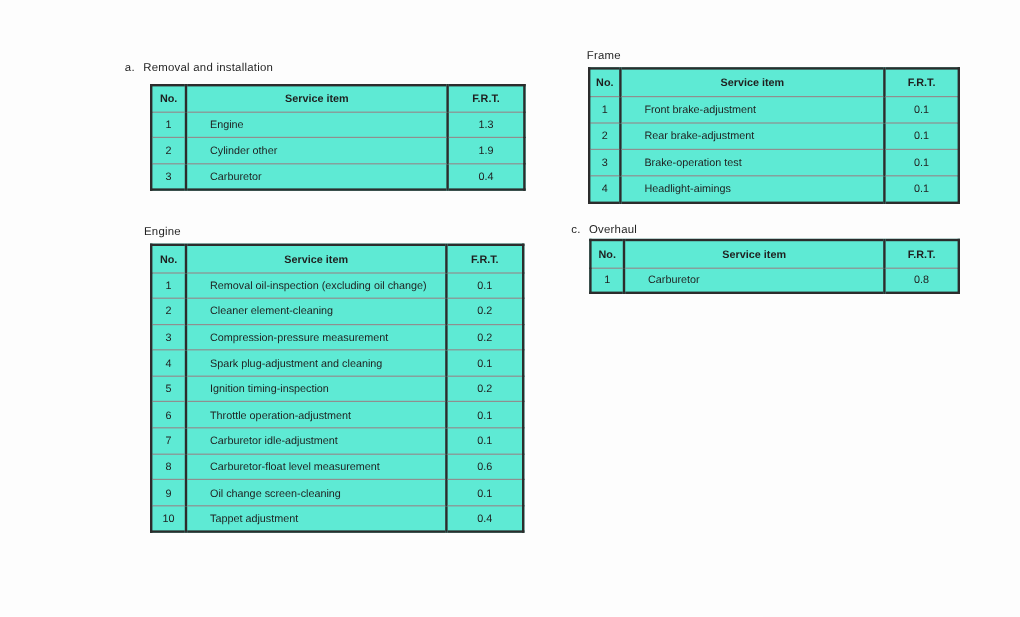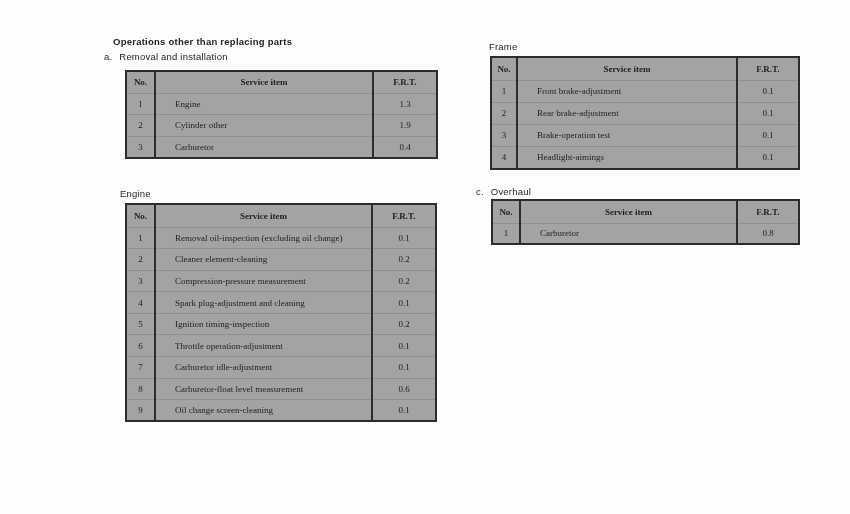--- a/index.html
+++ b/index.html
@@ -24,22 +24,21 @@
   }
   .h-sec .lbl { display: inline-block; margin-right: 7px; }
   .h-sub { font-size: 9.5px; letter-spacing: 0.2px; text-align: right; }
 
   table.frt-table {
     position: absolute;
     border-collapse: collapse;
     table-layout: fixed;
     font-size: 9px;
     border: 2px solid #2c2c2c;
-    background: #a3a3a3;
-    font-family: Liberation Serif, serif;
+    background: #5eead4;
   }
   table.frt-table th, table.frt-table td {
     border-top: 1px solid #8f8f8f;
     overflow: hidden;
     white-space: nowrap;
     font-weight: normal;
     padding: 0;
   }
   table.frt-table thead th { border-top: none; font-weight: bold; text-align: center; }
   table.frt-table th + th, table.frt-table td + td { border-left: 2px solid #2c2c2c; }
@@ -51,21 +50,20 @@
   .t-a th { height: 22px; }  .t-a td { height: 21.5px; }
   .t-b th { height: 23px; }  .t-b td { height: 21.6px; }
   .t-f th { height: 23px; }  .t-f td { height: 22.2px; }
   .t-o th { height: 23px; }  .t-o td { height: 21px; }
 </style>
 </head>
 <body>
 
 <div class="page">
 
-  <div class="abs h-main" style="left:113px; top:36px;">Operations other than replacing parts</div>
 
   <div class="abs h-sec" style="left:104px; top:51px;">
     <span class="lbl">a.</span><span>Removal and installation</span>
   </div>
 
   <table class="frt-table t-a" style="left:125px; top:70px; width:313px;">
     <colgroup>
         <col style="width:29px">
         <col>
         <col style="width:64px">
@@ -150,20 +148,25 @@
         <tr>
           <td class="col-no">8</td>
           <td class="col-item">Carburetor-float level measurement</td>
           <td class="col-frt">0.6</td>
         </tr>
         <tr>
           <td class="col-no">9</td>
           <td class="col-item">Oil change screen-cleaning</td>
           <td class="col-frt">0.1</td>
         </tr>
+        <tr>
+          <td class="col-no">10</td>
+          <td class="col-item">Tappet adjustment</td>
+          <td class="col-frt">0.4</td>
+        </tr>
       </tbody>
   </table>
 
   <div class="abs h-sub" style="left:489px; top:41px;">Frame</div>
 
   <table class="frt-table t-f" style="left:490px; top:56px; width:310px;">
     <colgroup>
         <col style="width:26px">
         <col>
         <col style="width:62px">

